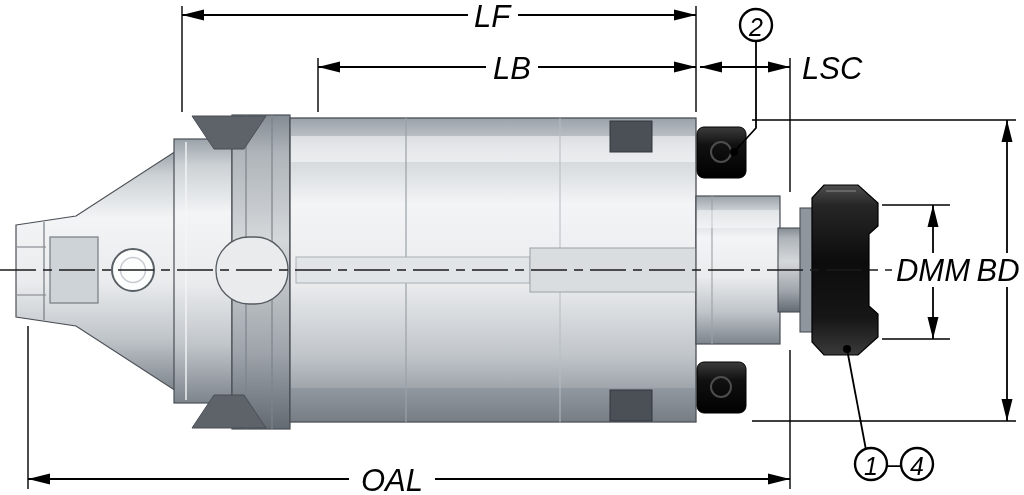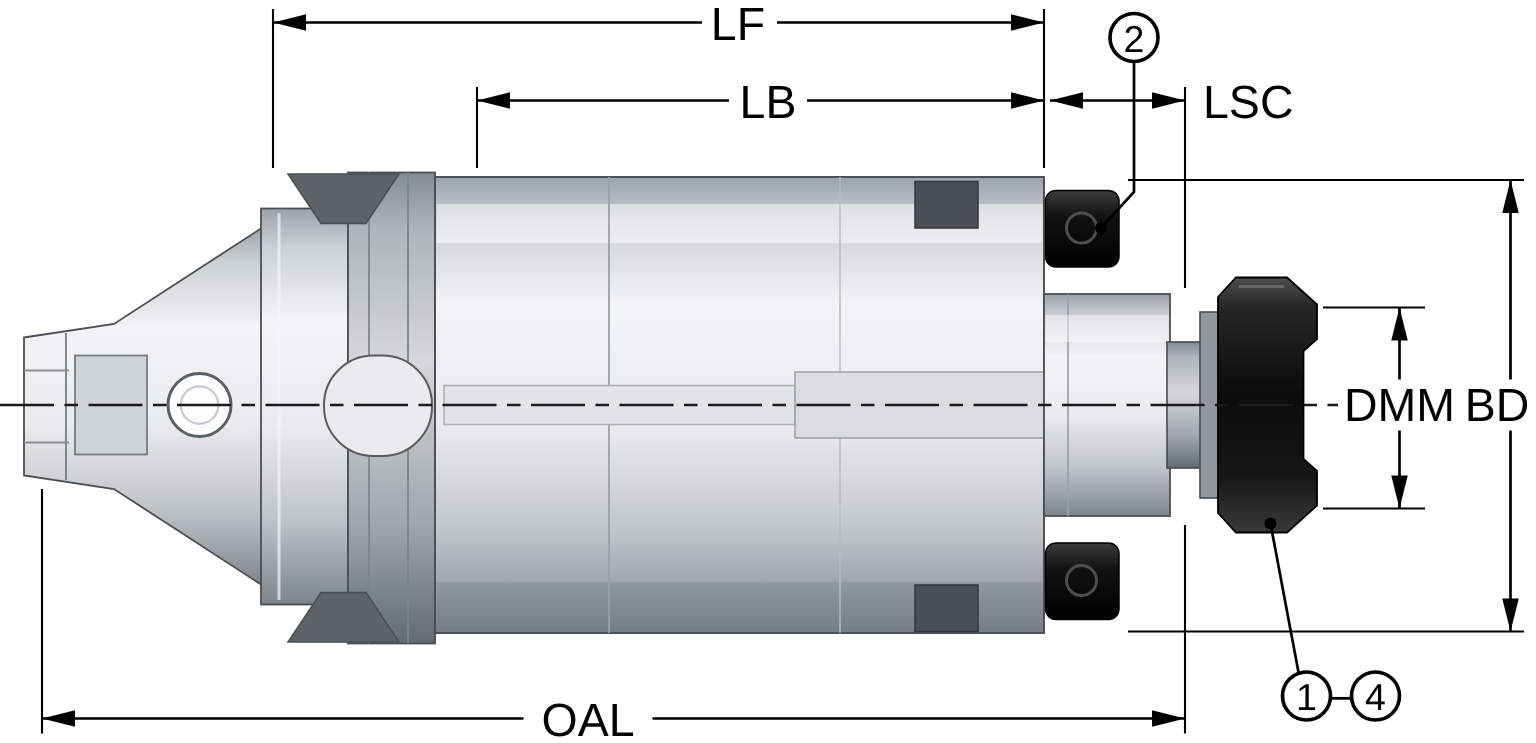--- a/index.html
+++ b/index.html
@@ -2,20 +2,21 @@
 <html><head>
 <meta charset="utf-8">
 <style>
   html,body{margin:0;padding:0;background:#fff;}
   .canvas{
     position:relative;
     width:1024px;height:495px;
     background:#ffffff;
     font-family:"Liberation Sans", sans-serif;
     overflow:hidden;
+    font-style:italic;
   }
   svg{display:block;}
   text{
     font-family:"Liberation Sans", sans-serif;
     fill:#000;
   }
   .dim-label{font-size:31px;}
   .callout-num{font-size:25px;}
   .sep{font-size:28px;}
 </style>

